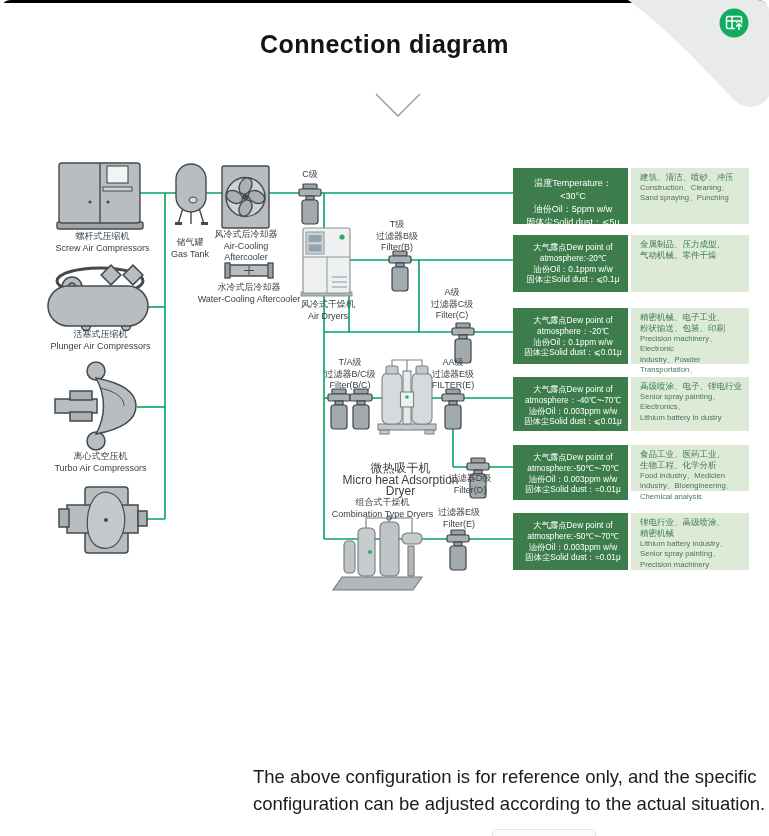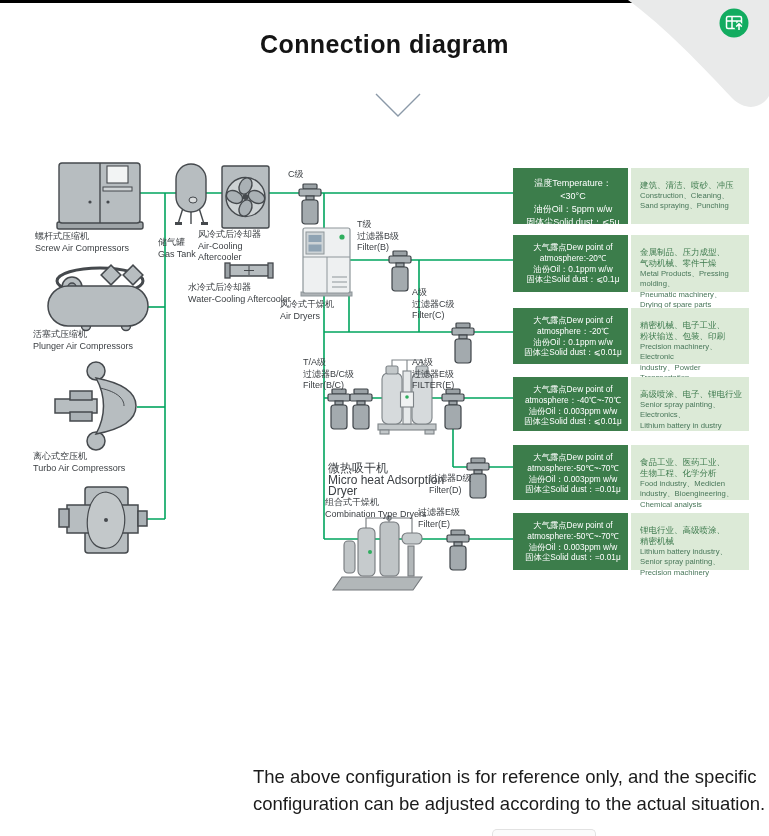--- a/index.html
+++ b/index.html
@@ -1,29 +1,29 @@
 <!DOCTYPE html>
 <html><head>
 <meta charset="utf-8">
 <style>
   html,body{margin:0;padding:0;background:#fff;}
   .page{position:relative;width:769px;height:836px;background:#fff;overflow:hidden;
-        font-family:"Liberation Sans",sans-serif;}
+        font-family:"Liberation Sans",sans-serif;border-radius:11px;}
   .topbar{position:absolute;left:0;top:0;width:769px;height:3px;background:#000;}
   .title{position:absolute;left:0;top:30px;width:769px;text-align:center;margin:0;
          font-size:25px;font-weight:800;letter-spacing:.4px;color:#141414;}
   .net{position:absolute;left:0;top:0;}
-  .lbl{position:absolute;text-align:left;font-size:9px;line-height:11.5px;
+  .lbl{position:absolute;text-align:center;font-size:9px;line-height:11.5px;
        color:#3a3e42;white-space:pre-line;}
   .spec{position:absolute;left:513px;width:115px;background:#3c7d4b;color:#fff;
         box-sizing:border-box;padding:7px 4px 0 9px;font-size:8.3px;line-height:10.8px;
         white-space:pre-line;text-align:center;}
   .spec.three{line-height:13px;padding-top:9px;font-size:9px;}
   .apps{position:absolute;left:631px;width:118px;background:#dcead7;
-        box-sizing:border-box;padding:12px 4px 0 9px;}
+        box-sizing:border-box;padding:4px 4px 0 9px;}
   .apps .cn{display:block;font-size:8.5px;line-height:11px;color:#3f7b4f;white-space:pre-line;}
   .apps .en{display:block;font-size:7.7px;line-height:10.3px;color:#49775a;white-space:pre-line;}
   .note{position:absolute;left:245px;top:756px;width:522px;margin:8px;
         font-size:18.5px;line-height:26.5px;color:#1b1b1b;}
   .stub{position:absolute;left:492px;top:829px;width:102px;height:7px;background:#fbfbfb;
         border:1px solid #e2e2e2;border-bottom:none;border-radius:5px 5px 0 0;}
 </style>
 </head>
 <body>
 
@@ -271,38 +271,35 @@
 固体尘Solid dust：=0.01μ</div>
 
   <div class="apps" style="top:168px;height:56px">
     <span class="cn">建筑、清洁、喷砂、冲压</span>
     <span class="en">Construction、Cleaning、
 Sand spraying、Punching</span>
   </div>
   <div class="apps" style="top:235px;height:57px">
     <span class="cn">金属制品、压力成型、
 气动机械、零件干燥</span>
-    <span class="en">Metal Products、Pressing molding、
-Pneumatic machinery、
-Drying of spare parts</span>
   </div>
   <div class="apps" style="top:308px;height:56px">
     <span class="cn">精密机械、电子工业、
 粉状输送、包装、印刷</span>
     <span class="en">Precision machinery、Electronic
 industry、Powder Transportation、
 Packaging、Printing</span>
   </div>
   <div class="apps" style="top:377px;height:54px">
     <span class="cn">高级喷涂、电子、锂电行业</span>
     <span class="en">Senior spray painting、
 Electronics、
 Lithium battery in dustry</span>
   </div>
-  <div class="apps" style="top:445px;height:55px">
+  <div class="apps" style="top:445px;height:46px">
     <span class="cn">食品工业、医药工业、
 生物工程、化学分析</span>
     <span class="en">Food industry、Medicien
 industry、Bioengineering、
 Chemical analysis</span>
   </div>
   <div class="apps" style="top:513px;height:57px">
     <span class="cn">锂电行业、高级喷涂、
 精密机械</span>
     <span class="en">Lithium battery industry、

